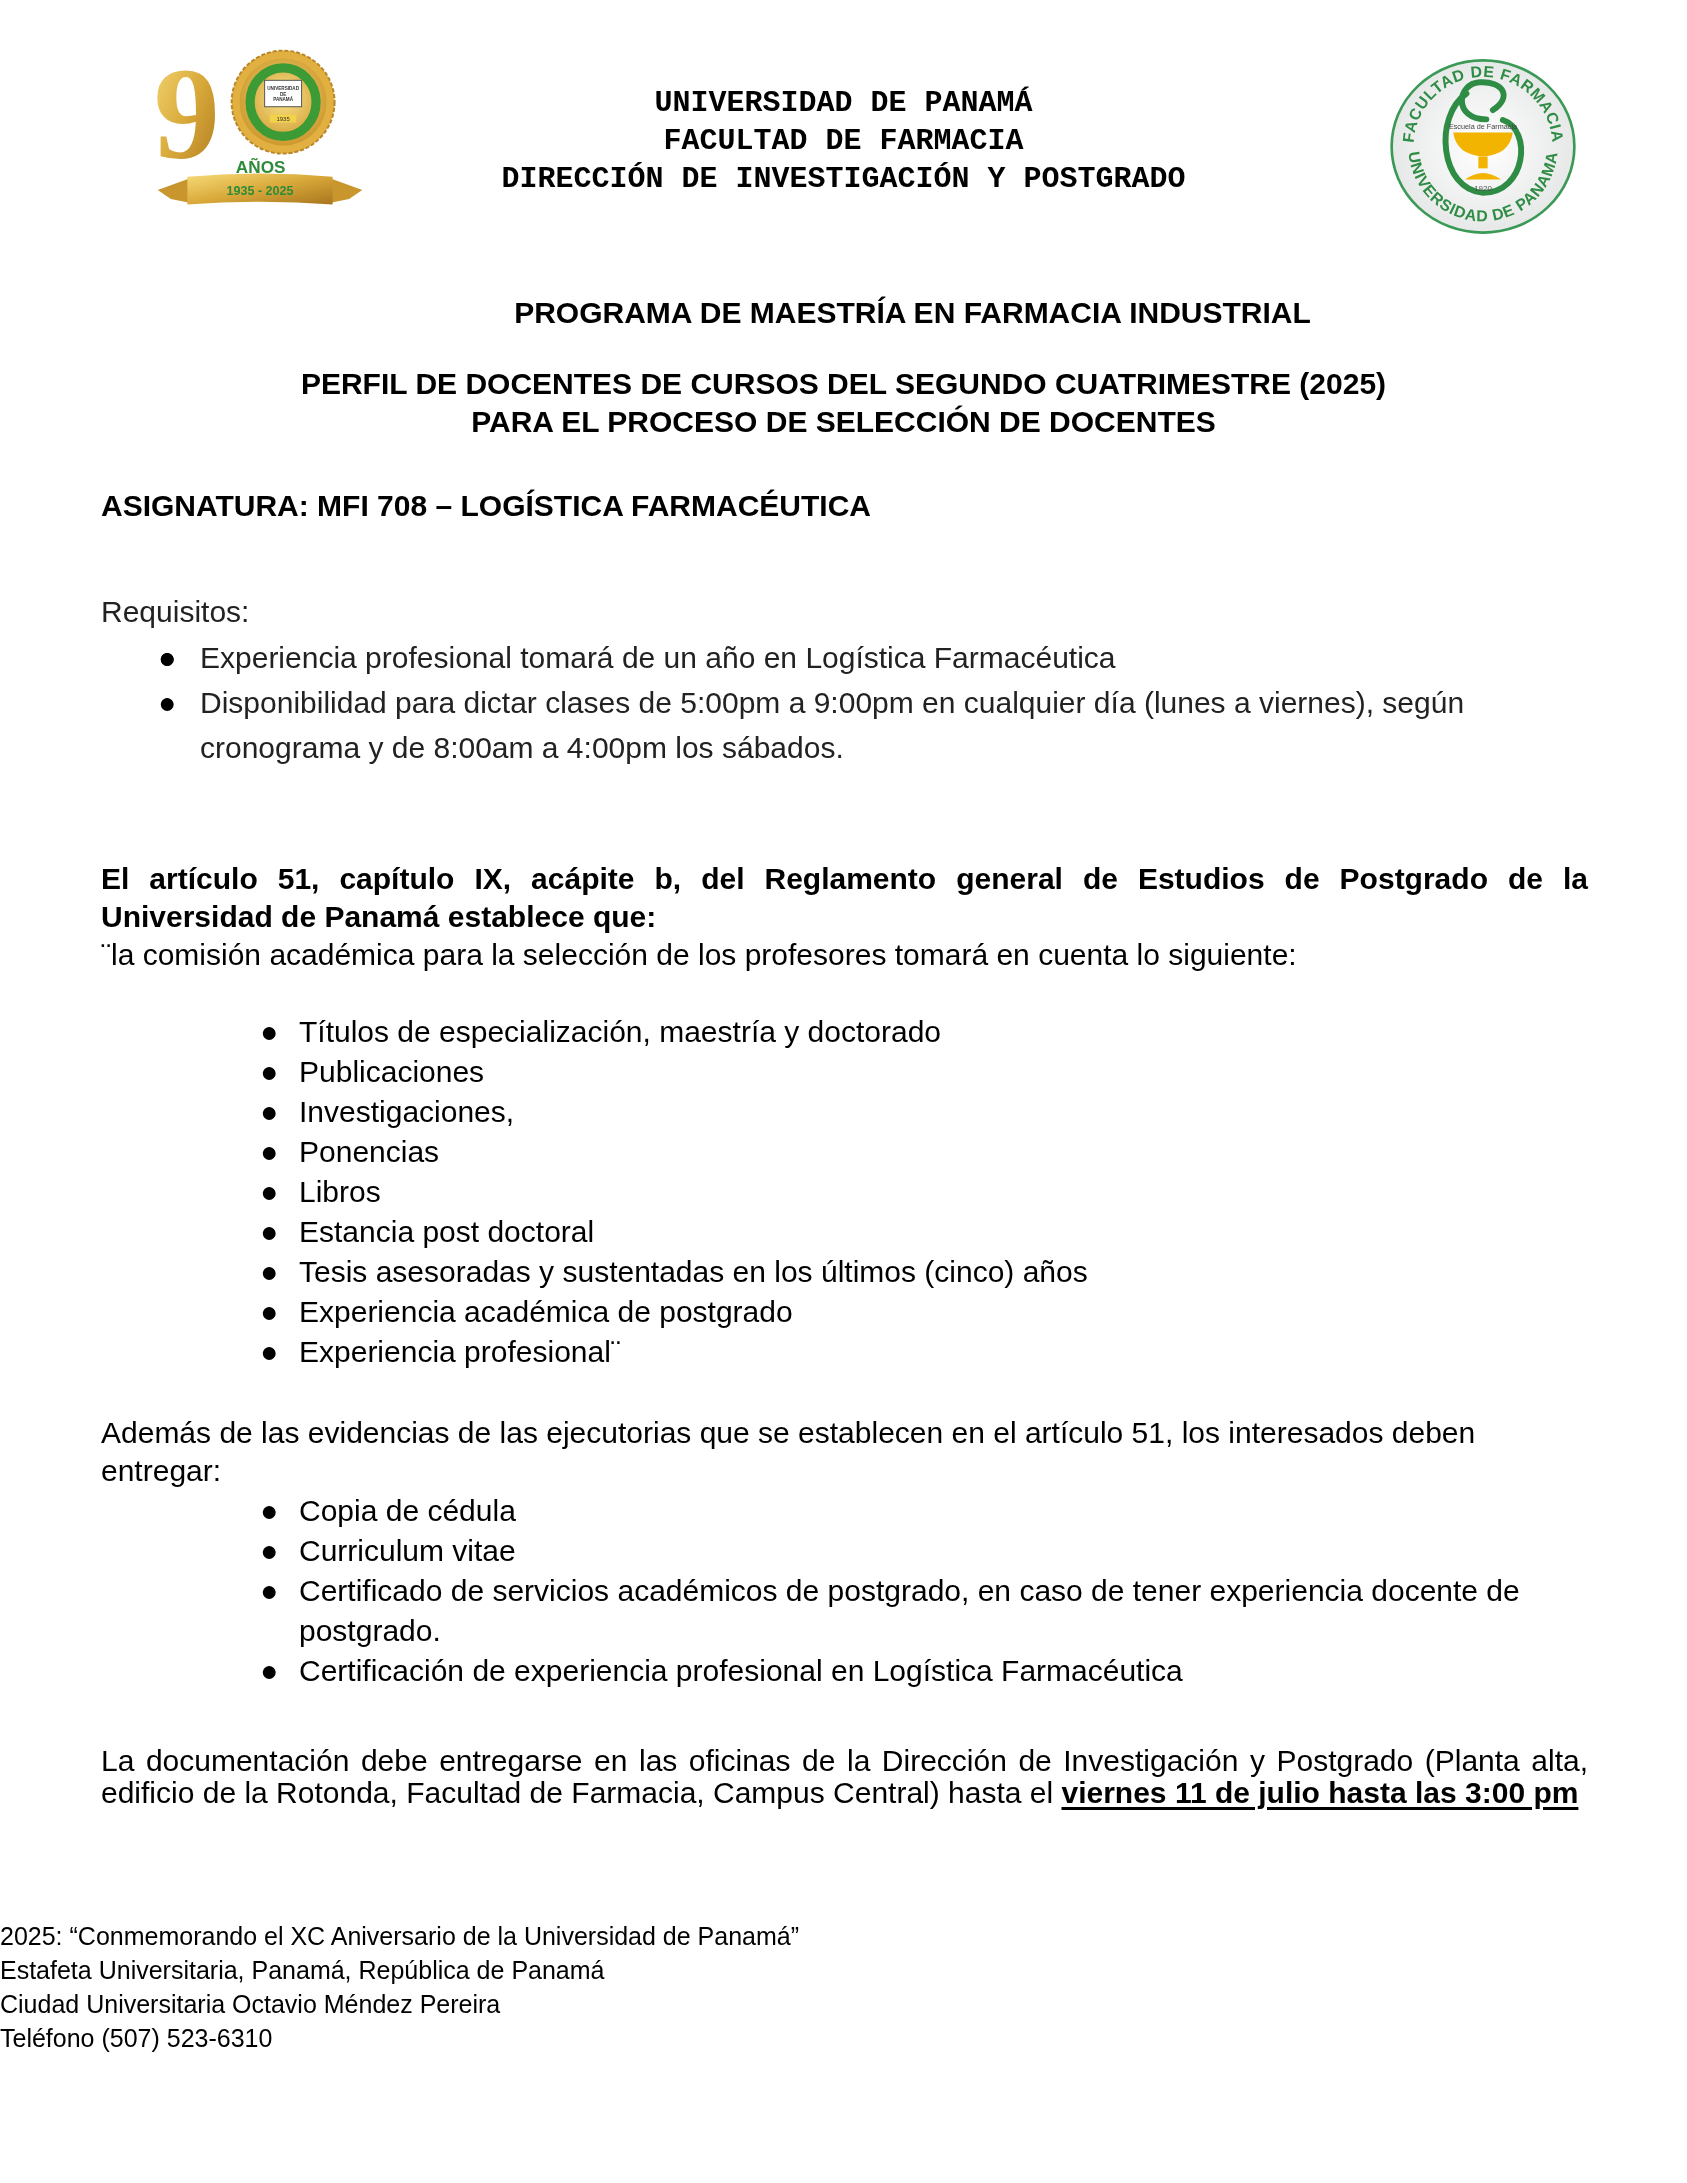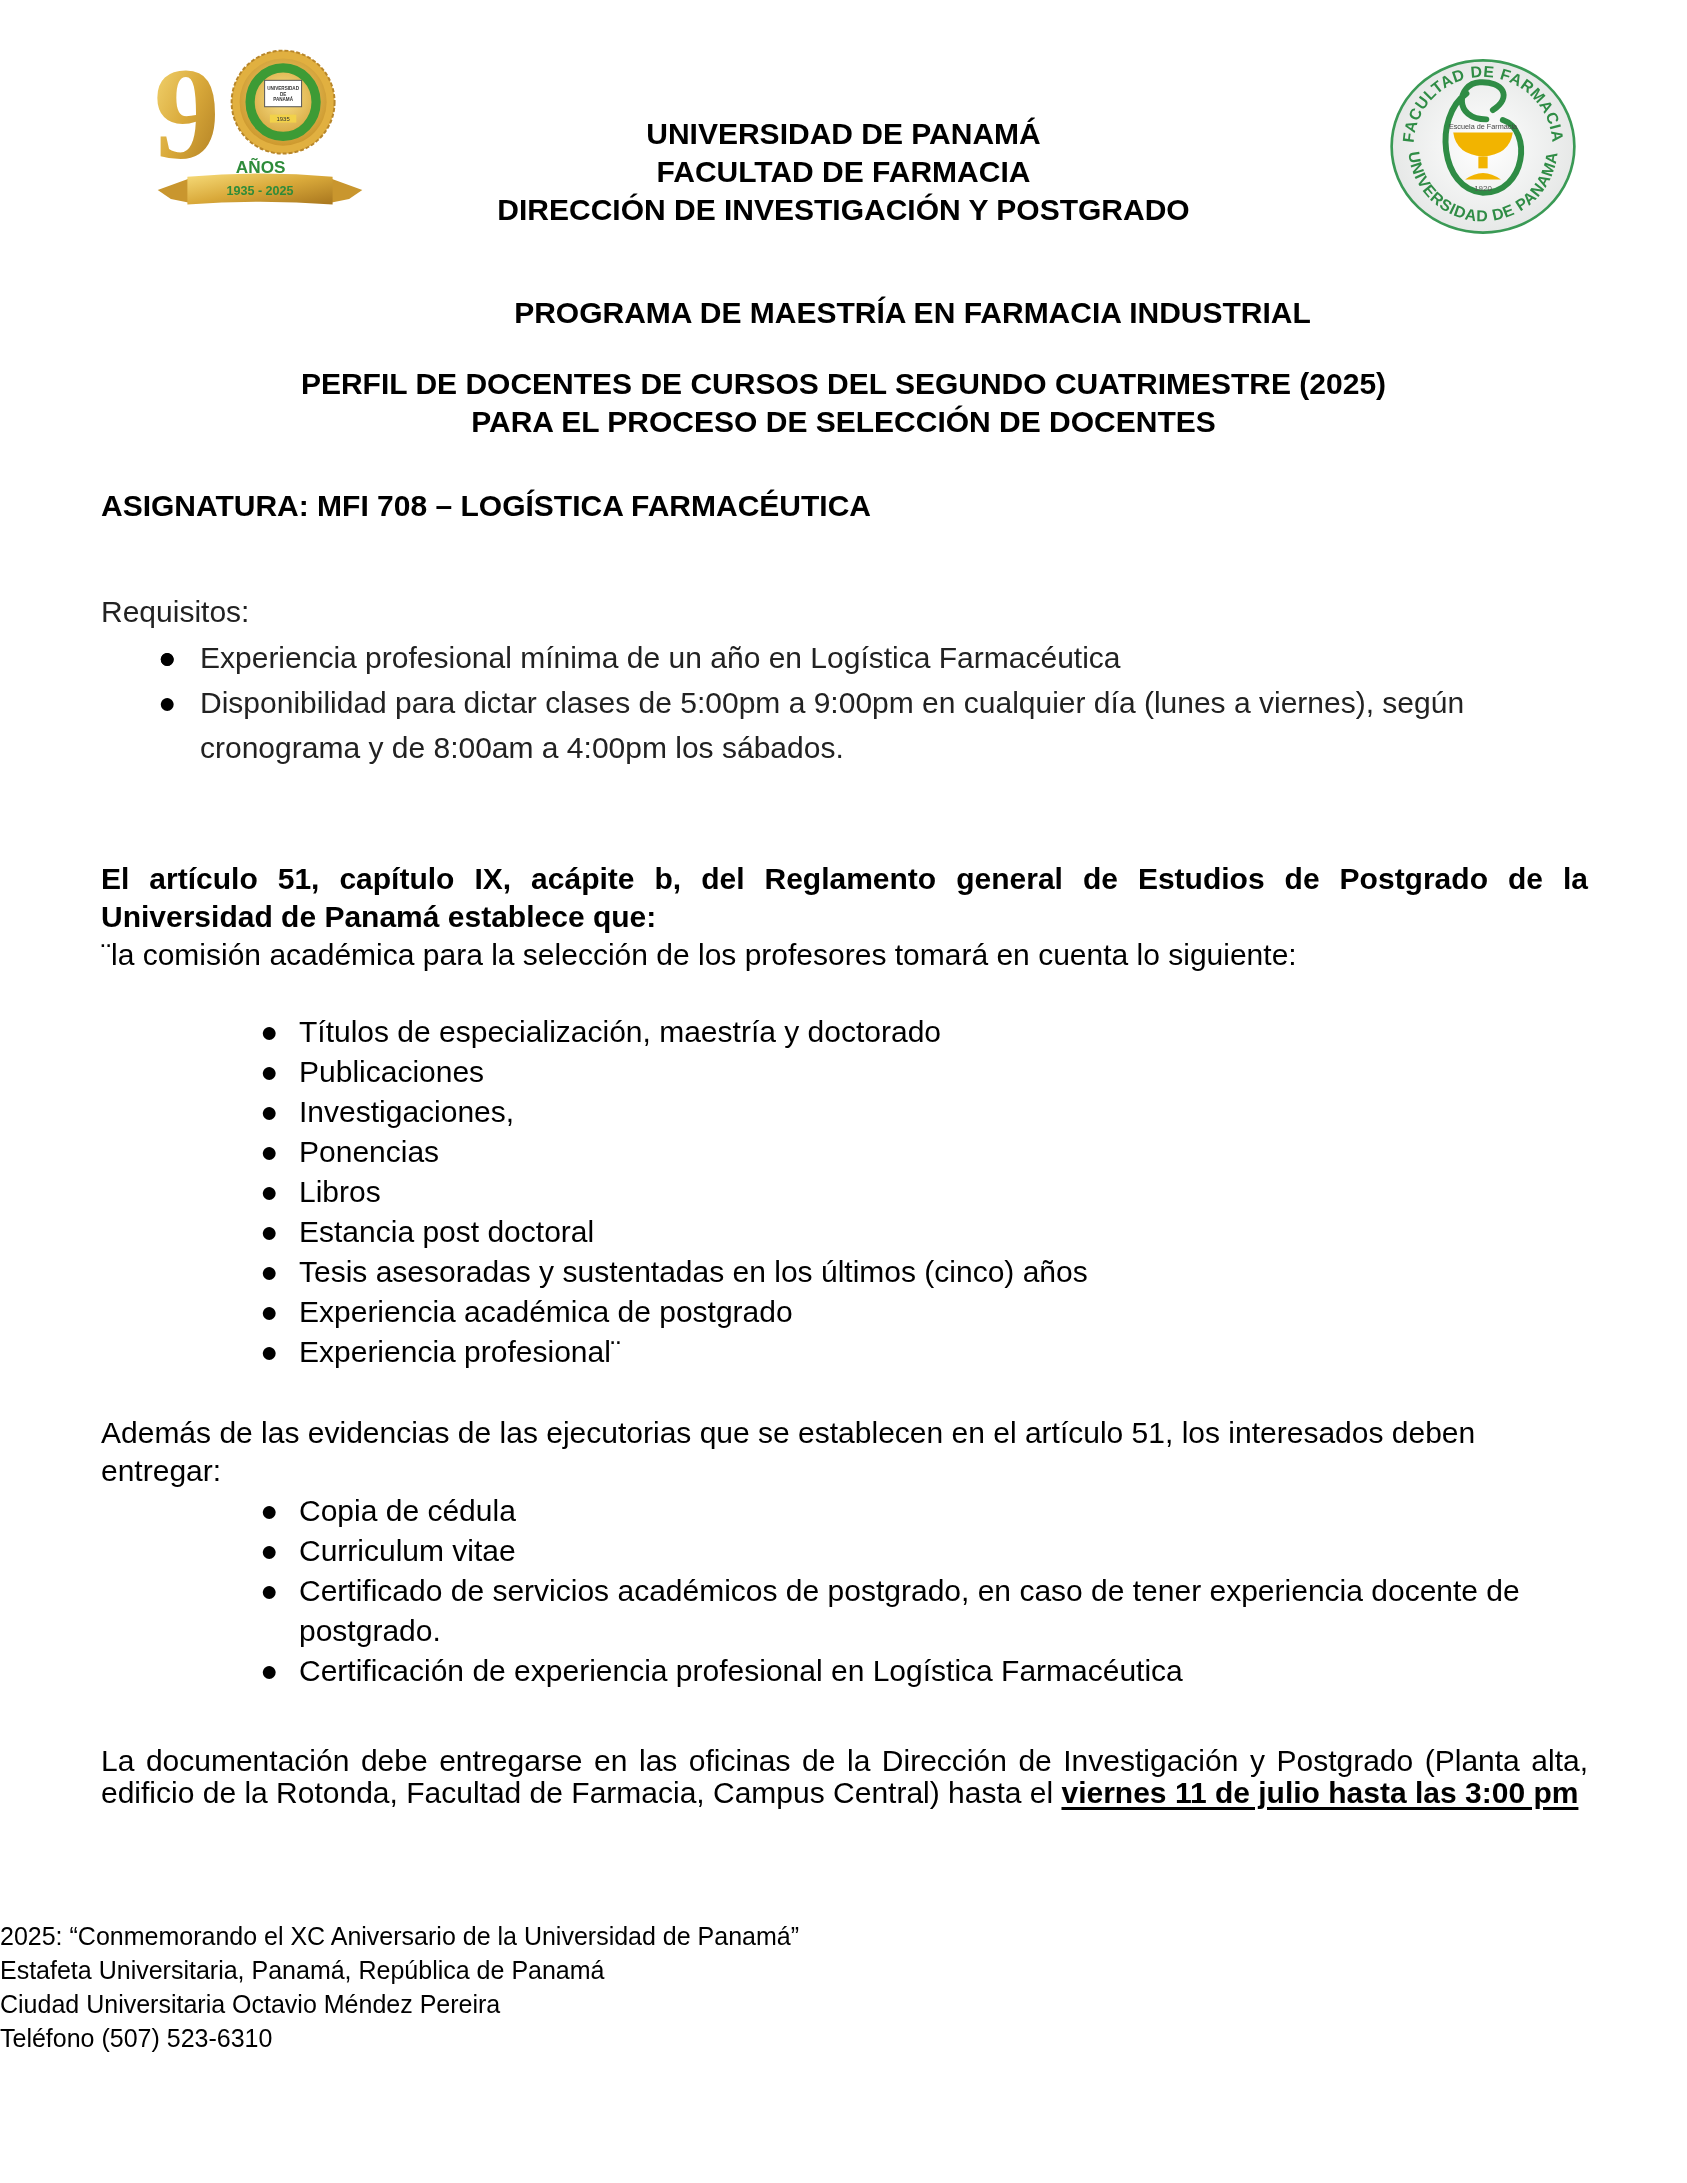--- a/index.html
+++ b/index.html
@@ -23,21 +23,21 @@
     }
     #logo-fac {
       left: 1387px; top: 57px; width: 192px; height: 179px;
     }
 
     
     .header-block {
       left: 0; width: 1687px; text-align: center;
       font-weight: bold; font-size: 30px; line-height: 38px;
     }
-    #inst-header { top: 115px; left: 149px; width: 1389px; }
+    #inst-header { top: 84px; left: 149px; width: 1389px; font-family: Liberation Mono, monospace; }
     #program-title { top: 294px; left: 218px; width: 1389px; }
     #profile-title { top: 365px; left: 149px; width: 1389px; }
 
     .body-text {
       left: 101px; width: 1487px;
       font-size: 30px; line-height: 40px;
     }
     #subject { top: 486px; font-weight: bold; }
     #req-label { top: 592px; color: #222; }
     .req-list {
@@ -164,21 +164,21 @@
 <div id="subject" class="abs body-text">ASIGNATURA: MFI 708 – LOGÍSTICA FARMACÉUTICA</div>
 
 <div id="req-label" class="abs body-text">Requisitos:</div>
 
 <div class="abs req-list">
   <div class="req-item">
     <span class="bullet">●</span>
   </div>
   <div class="req-item">
     <span class="bullet">●</span>
-    <span>Experiencia profesional mínima de un año en Logística Farmacéutica</span>
+    <span>Experiencia profesional tomará de un año en Logística Farmacéutica</span>
   </div>
   <div class="req-item">
     <span class="bullet">●</span>
     <span>Disponibilidad para dictar clases de 5:00pm a 9:00pm en cualquier día (lunes a viernes), según cronograma y de 8:00am a 4:00pm los sábados.</span>
   </div>
 </div>
 
 <div id="article-intro" class="abs body-text">El artículo 51, capítulo IX, acápite b, del Reglamento general de Estudios de Postgrado de la Universidad de Panamá establece que:</div>
 <div id="article-quote" class="abs body-text">¨la comisión académica para la selección de los profesores tomará en cuenta lo siguiente:</div>
 

